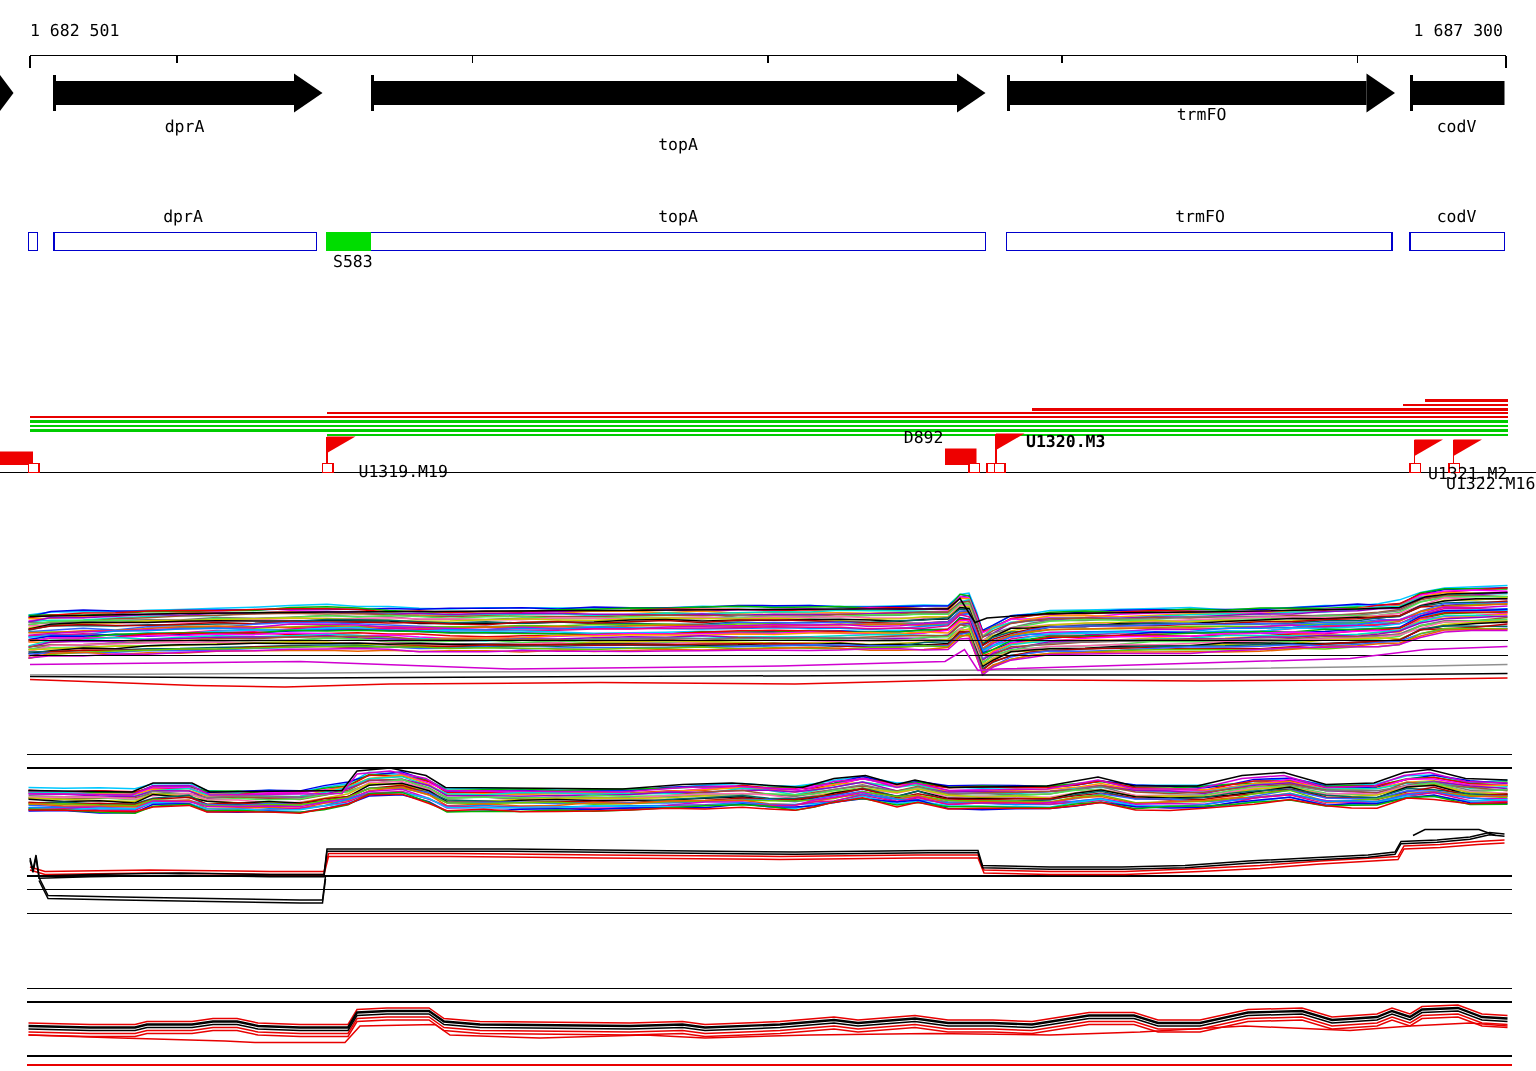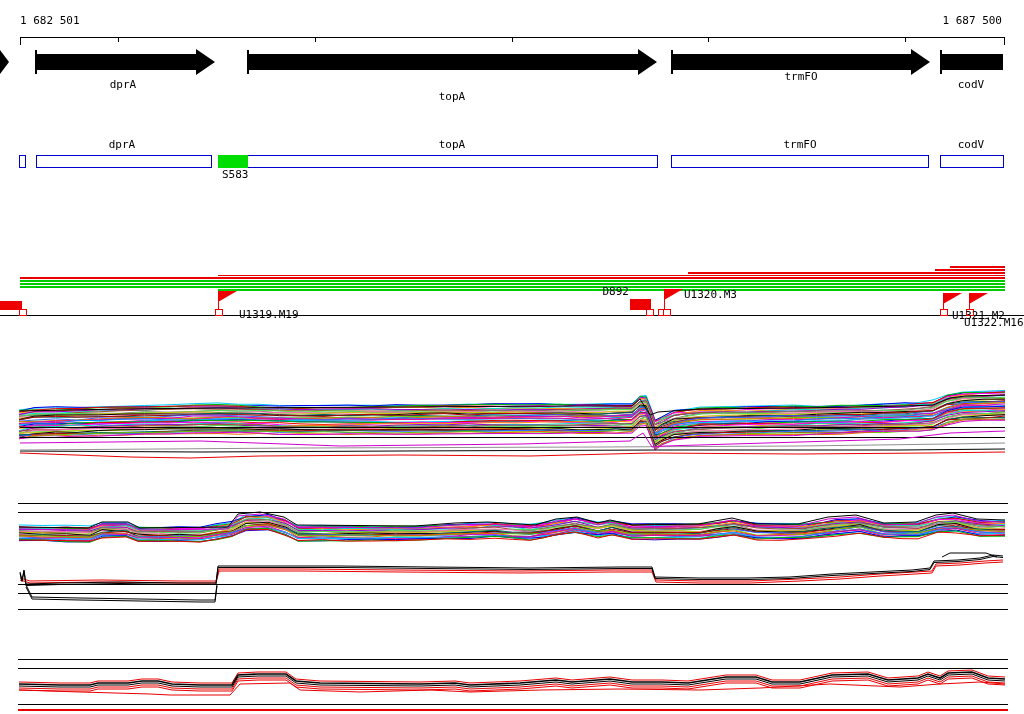--- a/index.html
+++ b/index.html
@@ -8,21 +8,21 @@
   .lbl{position:absolute;font-size:11px;line-height:11px;color:#000;white-space:pre;}
   .lbl-c{transform:translateX(-50%);}
   .lbl-r{transform:translateX(-100%);}
   svg{position:absolute;left:0;top:0;}
 </style>
 </head>
 <body>
 
 <div class="stage" id="stage">
   <div class="lbl" style="left:20px;top:15px">1 682 501</div>
-  <div class="lbl lbl-r" style="left:1002px;top:15px">1 687 500</div>
+  <div class="lbl lbl-r" style="left:1002px;top:15px">1 687 300</div>
   <svg id="gfx" width="1024" height="714">
       <g shape-rendering="crispEdges">
         <polyline points="20,37 1004,37" fill="none" stroke="#000" stroke-width="1" shape-rendering="crispEdges"></polyline>
         <polyline points="20,37 20,45" fill="none" stroke="#000" stroke-width="1" shape-rendering="crispEdges"></polyline>
         <polyline points="1004,37 1004,45" fill="none" stroke="#000" stroke-width="1" shape-rendering="crispEdges"></polyline>
         <polyline points="118,37 118,42" fill="none" stroke="#000" stroke-width="1" shape-rendering="crispEdges"></polyline>
         <polyline points="315,37 315,42" fill="none" stroke="#000" stroke-width="1" shape-rendering="crispEdges"></polyline>
         <polyline points="512,37 512,42" fill="none" stroke="#000" stroke-width="1" shape-rendering="crispEdges"></polyline>
         <polyline points="708,37 708,42" fill="none" stroke="#000" stroke-width="1" shape-rendering="crispEdges"></polyline>
         <polyline points="905,37 905,42" fill="none" stroke="#000" stroke-width="1" shape-rendering="crispEdges"></polyline>
@@ -200,16 +200,16 @@
     <div class="lbl lbl-c" style="left: 452px; top: 91px;">topA</div>
     <div class="lbl lbl-c" style="left: 801px; top: 71px;">trmFO</div>
     <div class="lbl lbl-c" style="left: 971px; top: 79px;">codV</div>
     <div class="lbl lbl-c" style="left: 122px; top: 139px;">dprA</div>
     <div class="lbl lbl-c" style="left: 452px; top: 139px;">topA</div>
     <div class="lbl lbl-c" style="left: 800px; top: 139px;">trmFO</div>
     <div class="lbl lbl-c" style="left: 971px; top: 139px;">codV</div>
     <div class="lbl" style="left: 222px; top: 169px;">S583</div>
     <div class="lbl" style="left: 239px; top: 309px;">U1319.M19</div>
     <div class="lbl lbl-r" style="left: 629px; top: 286px;">D892</div>
-    <div class="lbl" style="left: 684px; top: 289px;">U1320.M3</div>
+    <div class="lbl" style="left: 684px; top: 289px; font-weight: bold;">U1320.M3</div>
     <div class="lbl" style="left: 952px; top: 310px;">U1321.M2</div>
     <div class="lbl" style="left: 964px; top: 293px; margin-top: 24px;">U1322.M16</div>
   </div>
 
 </body></html>

